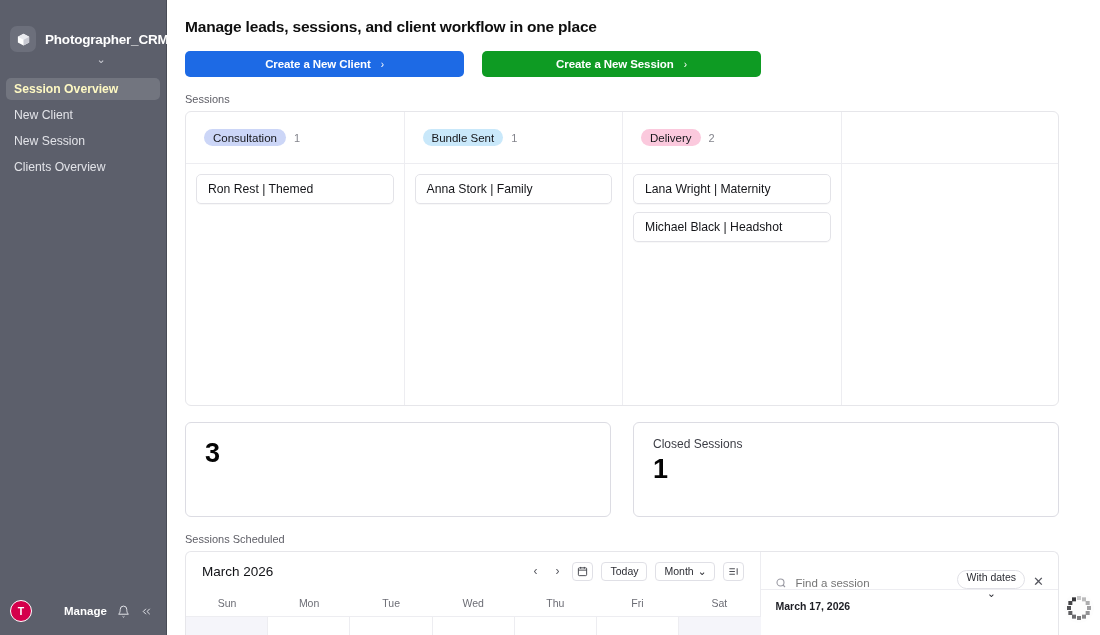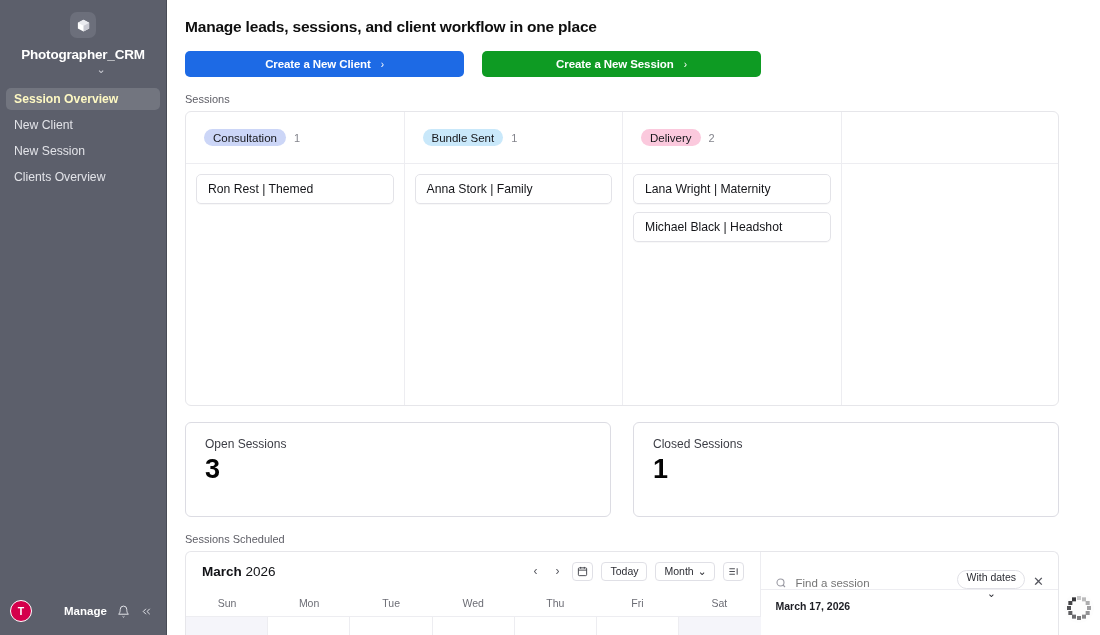--- a/index.html
+++ b/index.html
@@ -15,22 +15,21 @@
   
   .sidebar{
     width:167px; min-width:167px; height:635px;
     background:#5c5f6b;
     position:relative;
     display:flex; flex-direction:column;
     border-right:1px solid #494c56;
   }
   .sb-brand{
     display:flex; align-items:center; gap:9px;
-    padding:12px 10px 0 10px;
-    flex-direction:column;
+    padding:26px 10px 0 10px;
   }
   .sb-logo{
     width:26px; height:26px; border-radius:7px;
     background:#6c6f7b;
     display:flex; align-items:center; justify-content:center;
     flex:0 0 auto;
   }
   .sb-title{
     color:#ffffff; font-size:13.5px; font-weight:bold;
     letter-spacing:-0.2px; white-space:nowrap;
@@ -134,21 +133,21 @@
     width:874px; height:100px;
     border:1px solid #e6e6ea; border-radius:6px 6px 0 0;
     border-bottom:none; display:flex; overflow:hidden; background:#fff;
   }
   .cal-left{ width:645px; border-right:1px solid #ededf1; }
   .cal-top{
     height:38px; display:flex; align-items:center;
     padding:0 16px;
   }
   .cal-month{ font-size:13.5px; color:#111216; }
-  .cal-month b{ font-weight:bold; }
+  .cal-month b{ font-weight:normal; }
   .cal-tools{ margin-left:auto; display:flex; align-items:center; gap:8px; }
   .navarrow{ font-size:12px; color:#5a5b63; width:14px; text-align:center; cursor:pointer; }
   .tbtn{
     height:19px; border:1px solid #e0e0e6; border-radius:4px;
     display:flex; align-items:center; justify-content:center; gap:4px;
     font-size:10.5px; color:#2c2d34; padding:0 8px; background:#fff; cursor:pointer;
   }
   .tbtn.sq{ width:21px; padding:0; }
   .dow-row{ display:flex; height:26px; }
   .dow{
@@ -292,21 +291,20 @@
 
       <div class="col">
         <div class="col-head"></div>
         <div class="col-body"></div>
       </div>
 
     </section>
 
     <section class="stats">
       <div class="stat">
-        <div class="stat-label">Open Sessions</div>
         <div class="stat-value">3</div>
       </div>
       <div class="stat">
         <div class="stat-label">Closed Sessions</div>
         <div class="stat-value">1</div>
       </div>
     </section>
 
     <div class="sec-label sched-label">Sessions Scheduled</div>
 

